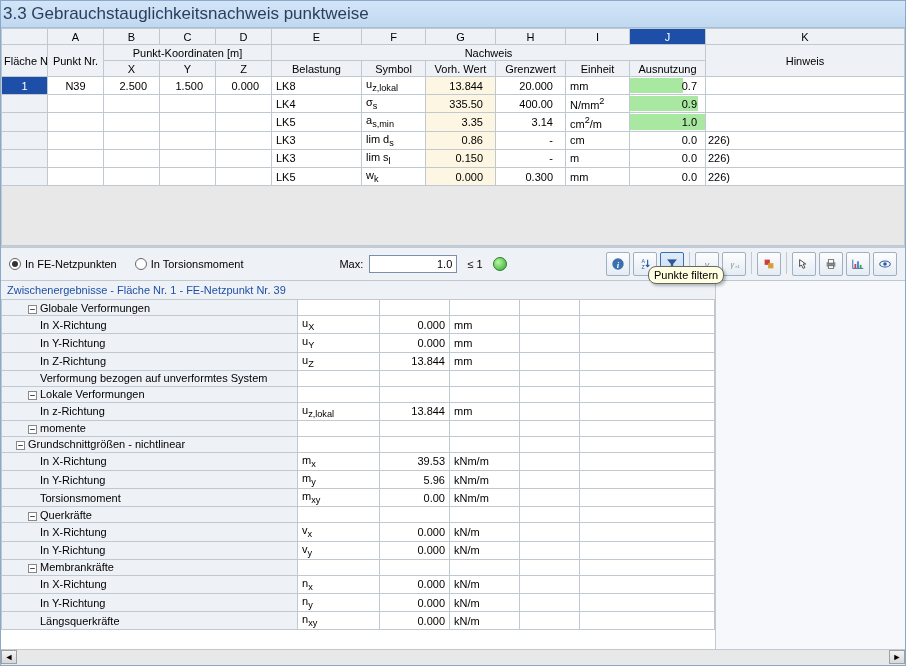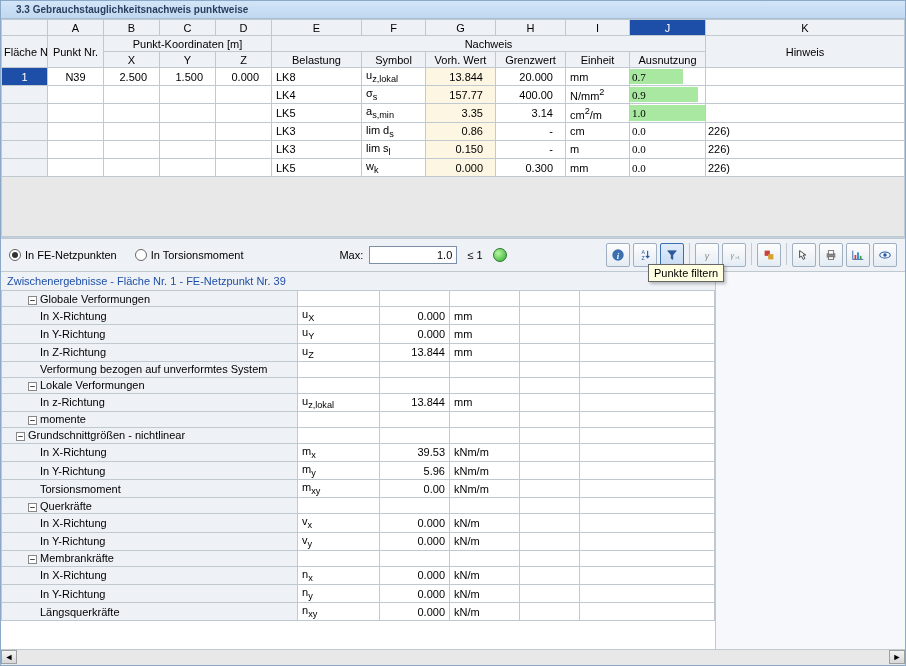--- a/index.html
+++ b/index.html
@@ -1,34 +1,34 @@
 <!DOCTYPE html>
 <html><head>
 <meta charset="utf-8">
 <style>
 * { box-sizing: border-box; margin: 0; padding: 0; }
 body { font-family: Tahoma, Arial, sans-serif; font-size: 11px; background: #fff; color: #000; }
 .window { width: 906px; height: 666px; border: 1px solid #8aa8c8; display: flex; flex-direction: column; background: #eef4fc; }
-.titlebar { background: linear-gradient(#d3e5f8, #c0d8f0); padding: 3px 15px; border-bottom: 1px solid #a8bcd4; color: #2a3f5f; font-size: 10px; font-weight: bold; }
+.titlebar { background: linear-gradient(#d3e5f8, #c0d8f0); padding: 3px 2px; border-bottom: 1px solid #a8bcd4; color: #2a3f5f; font-size: 17px; }
 .upper { background: #fff; border-bottom: 1px solid #bfcfe0; }
 .grid { border-collapse: collapse; width: 100%; table-layout: fixed; }
 .grid th, .grid td { border: 1px solid #c0c8d0; font-size: 11px; padding: 1px 2px; height: 16px; overflow: hidden; white-space: nowrap; }
 .grid th { background: #eef1f6; font-weight: normal; text-align: center; position: relative; }
 .grid .colhead { background: #eef1f6; text-align: center; }
 .grid .rowhead { background: #eef1f6; width: 46px; text-align: center; }
 .grid .sel-rowhead { background: #1e4fa8; color: #fff; }
 .grid .sel-colhead { background: #1e4fa8; color: #fff; }
 .grid td { background: #fff; }
 .grid td.num { text-align: right; padding-right: 12px; }
 .grid td.cen { text-align: center; }
 .grid td.sym { padding-left: 4px; }
 .grid td.lt { padding-left: 4px; text-align: left; }
 .grid td.hint { text-align: left; padding-left: 2px; }
 .grid td.cream { background: #fdf6e3; }
-.grid td.ausnutz { position: relative; text-align: left; padding-right: 20px; font-family: Liberation Serif, serif; }
+.grid td.ausnutz { position: relative; text-align: right; padding-right: 8px; }
 .ausnutz-bar { position: absolute; left: 0; top: 1px; bottom: 1px; background: #a8e8a0; z-index: 0; }
 .ausnutz-val { position: relative; z-index: 1; }
 .grid td.empty-body { background: #e8e8e8; height: 60px; }
 .toolbar-row { display: flex; align-items: center; padding: 4px 8px; background: #eef1f6; border-top: 1px solid #c0c8d0; gap: 6px; }
 .radio-group { display: flex; gap: 18px; flex: 0 0 auto; }
 .radio-item { display: flex; align-items: center; gap: 4px; cursor: pointer; }
 .radio-outer { width: 12px; height: 12px; border: 1px solid #666; border-radius: 50%; display: inline-flex; align-items: center; justify-content: center; background: #fff; }
 .radio-dot { width: 6px; height: 6px; background: #333; border-radius: 50%; }
 .max-lbl { margin-left: 90px; }
 .max-input { width: 88px; height: 18px; border: 1px solid #7a8fa8; text-align: right; padding-right: 4px; font-size: 11px; }
@@ -132,21 +132,21 @@
             <td class="hint"></td>
           </tr>
           <tr>
             <td class="rowhead"></td>
             <td class="cen"></td>
             <td class="num"></td>
             <td class="num"></td>
             <td class="num"></td>
             <td class="lt">LK4</td>
             <td class="sym">σ<sub>s</sub></td>
-            <td class="num cream">157.77</td>
+            <td class="num cream">335.50</td>
             <td class="num">400.00</td>
             <td class="lt">N/mm<sup>2</sup></td>
             <td class="ausnutz"><span class="ausnutz-bar" style="width:90%"></span><span class="ausnutz-val">0.9</span></td>
             <td class="hint"></td>
           </tr>
           <tr>
             <td class="rowhead"></td>
             <td class="cen"></td>
             <td class="num"></td>
             <td class="num"></td>
@@ -285,21 +285,21 @@
             <rect x="10" y="9" width="2" height="4" fill="#40a040"></rect>
           </svg>
         </span>
       <span class="btn">
           <svg class="icon" viewBox="0 0 16 16">
             <ellipse cx="8" cy="8" rx="6" ry="3.5" fill="none" stroke="#2a5aa0" stroke-width="1.2"></ellipse>
             <circle cx="8" cy="8" r="2" fill="#2a5aa0"></circle>
           </svg>
         </span>
     </div>
-    <div class="tooltip" style="left:647px; top:25px;">Punkte filtern</div>
+    <div class="tooltip" style="left:647px; top:18px;border-radius:8px;">Punkte filtern</div>
   </div>
 
   <div class="lower-wrap">
     <div class="lower-left">
       <div class="subtitle">Zwischenergebnisse  -  Fläche Nr. 1 - FE-Netzpunkt Nr. 39</div>
       <table class="subgrid" id="sub-grid">
         <colgroup>
           <col style="width:296px">
             <col style="width:82px">
             <col style="width:70px">

